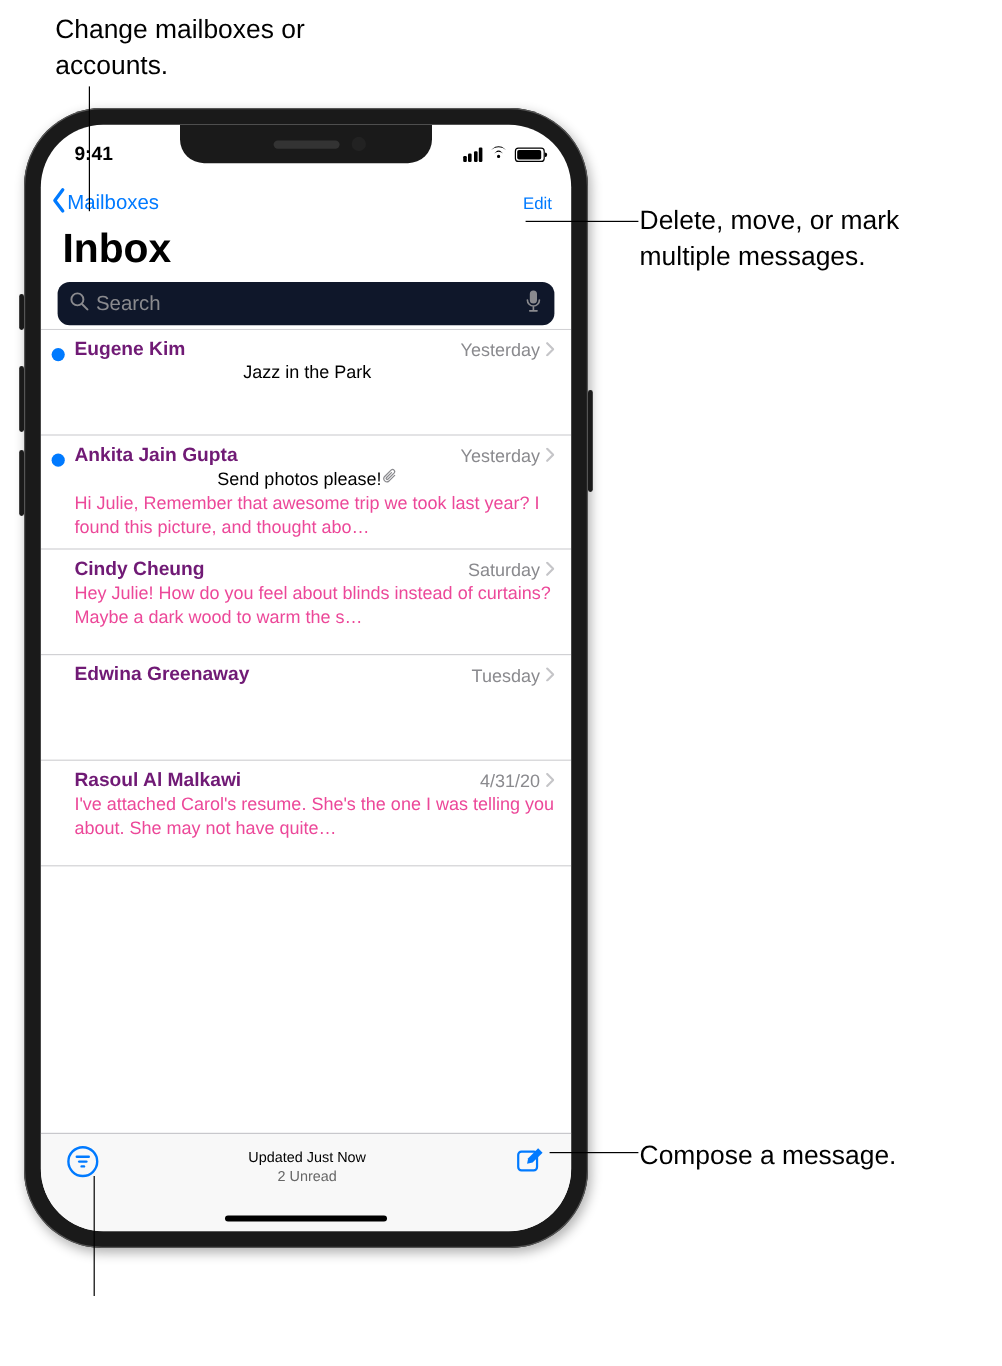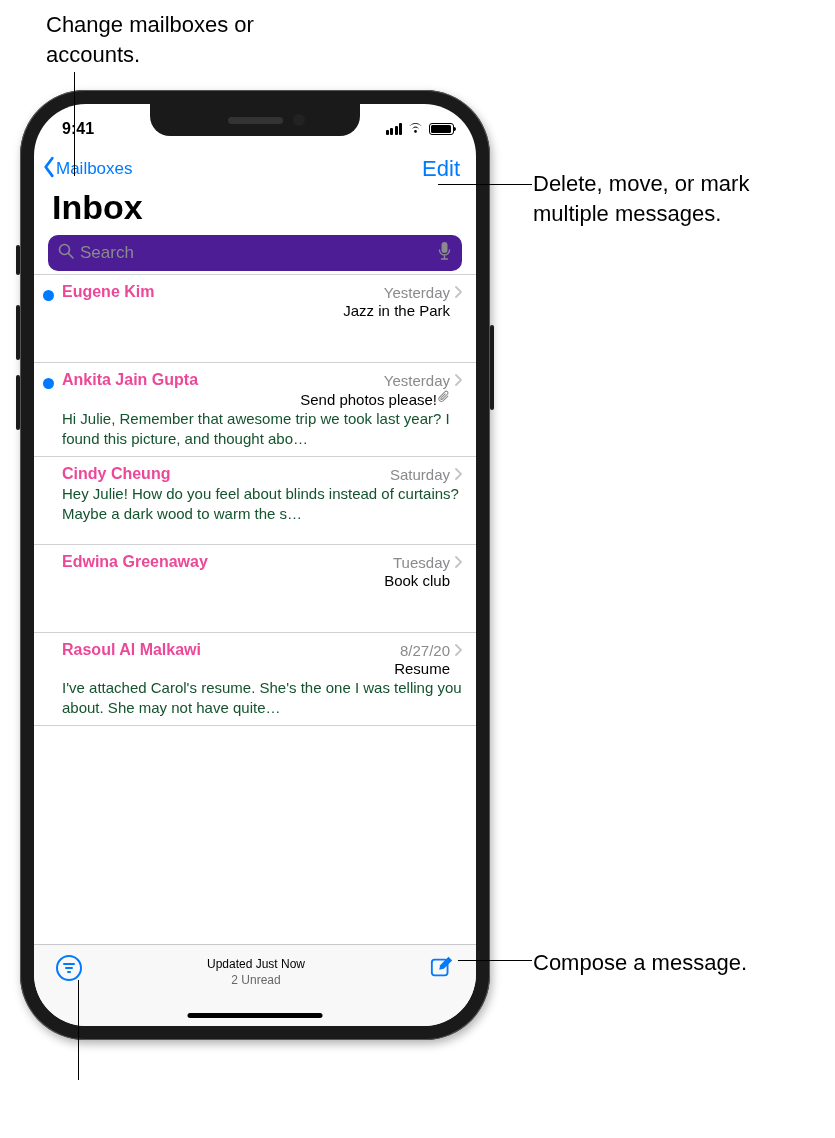--- a/index.html
+++ b/index.html
@@ -152,31 +152,31 @@
       padding: 2px 16px 0 8px;
       height: 36px;
     }
     .back-btn {
       display:flex;
       align-items:center;
       color:#007aff;
       font-size:17px;
     }
     .back-chevron svg { width:14px; height:22px; }
-    .edit-btn { color:#007aff; font-size:22px; }
+    .edit-btn { color:#007aff; font-size:14px; }
 
     .large-title {
       font-size: 34px;
       font-weight: 700;
       padding: 2px 18px 6px;
     }
 
     .search-bar {
       margin: 2px 14px 8px;
-      background:#4c1d95;
+      background:#0f172a;
       border-radius:10px;
       height:36px;
       display:flex;
       align-items:center;
       padding:0 10px;
       gap:6px;
     }
     .search-bar .search-icon svg{width:16px;height:16px;}
     .search-ph {
       flex:1;
@@ -207,51 +207,51 @@
     }
     .msg-body{ flex:1; min-width:0;}
     .row1 {
       display:flex;
       justify-content:space-between;
       align-items:center;
     }
     .sender {
       font-size:16px;
       font-weight:600;
-      color:#ec4899;
+      color:#701a75;
     }
     .meta {
       display:flex;
       align-items:center;
       gap:4px;
       color:#8a8a8e;
       font-size:15px;
     }
     .chev-right svg{width:8px;height:12px;}
     .row2 {
       display:flex;
-      justify-content:flex-end;
+      justify-content:center;
       align-items:center;
       margin-top:1px;
     }
     .subject {
       font-size:15px;
       color:#000;
     }
     .indicators {
       display:flex;
       align-items:center;
       gap:6px;
       padding-right: 12px;
     }
     .clip svg{width:13px;height:14px;}
     .flag svg{width:14px;height:15px;}
     .preview {
       font-size:15px;
-      color:#14532d;
+      color:#ec4899;
       line-height:1.3;
       margin-top:1px;
       display:-webkit-box;
       -webkit-line-clamp:2;
       -webkit-box-orient:vertical;
       overflow:hidden;
     }
 
     
     .toolbar {
@@ -458,42 +458,34 @@
             <div class="msg-body">
               <div class="row1">
                 <div class="sender">Edwina Greenaway</div>
                 <div class="meta">
                   <span>Tuesday</span>
                   <span class="chev-right"><svg viewBox="0 0 8 12">
                       <path d="M2 1l5 5-5 5" stroke="#c5c5c8" stroke-width="1.8" fill="none" stroke-linecap="round" stroke-linejoin="round"></path>
                     </svg></span>
                 </div>
               </div>
-              <div class="row2">
-                <div class="subject">Book club</div>
-                <div class="indicators"></div>
-              </div>
               <div class="preview" style="visibility: hidden;">&nbsp;
 &nbsp;</div>
             </div>
           </div>
           <div class="msg">
             <div class="msg-body">
               <div class="row1">
                 <div class="sender">Rasoul Al Malkawi</div>
                 <div class="meta">
-                  <span>8/27/20</span>
+                  <span>4/31/20</span>
                   <span class="chev-right"><svg viewBox="0 0 8 12">
                       <path d="M2 1l5 5-5 5" stroke="#c5c5c8" stroke-width="1.8" fill="none" stroke-linecap="round" stroke-linejoin="round"></path>
                     </svg></span>
                 </div>
-              </div>
-              <div class="row2">
-                <div class="subject">Resume</div>
-                <div class="indicators"></div>
               </div>
               <div class="preview">I've attached Carol's resume. She's the one I was telling you about. She may not have quite…</div>
             </div>
           </div>
         </div>
     </div>
 
     <div class="toolbar">
       <div class="tb-btn">
         <div class="filter-btn">

